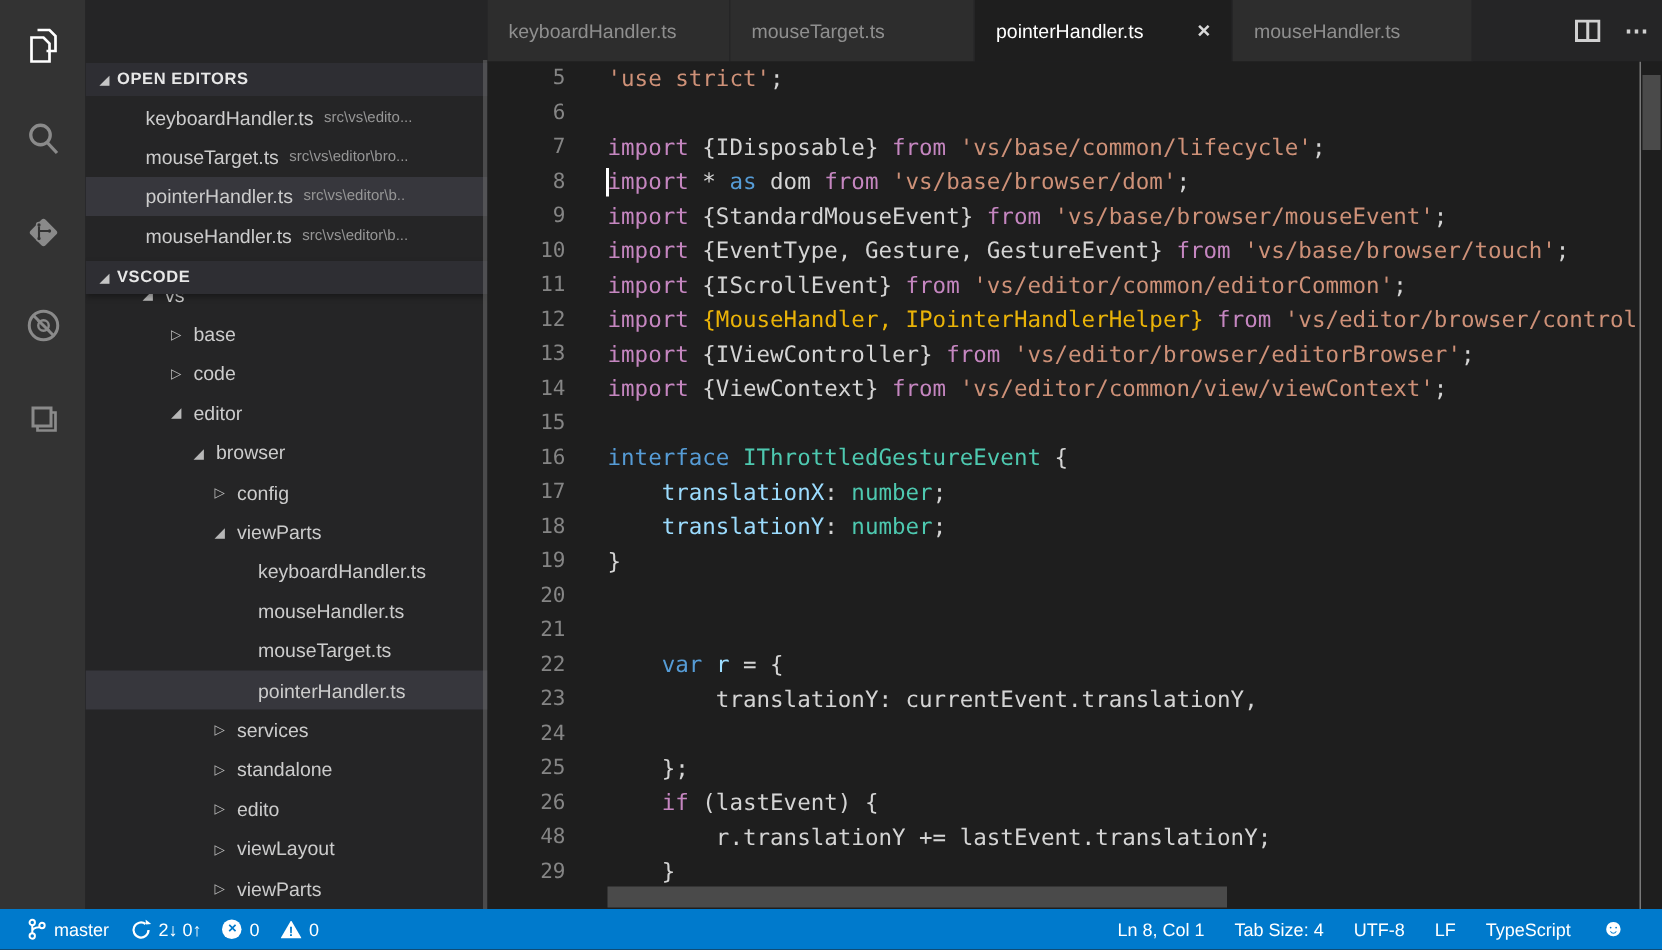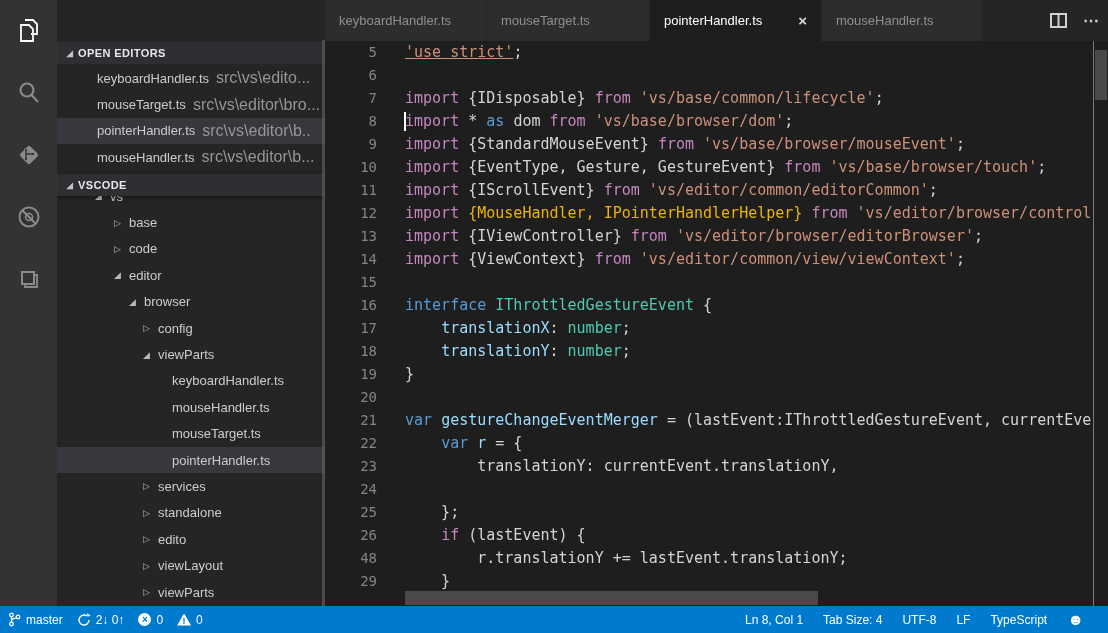--- a/index.html
+++ b/index.html
@@ -16,21 +16,21 @@
   .sb-title { height:42px; line-height:42px; padding-left:20px; font-size:11px; letter-spacing:1.5px; color:#bbbbbb; }
   .section-header { position:absolute; left:0; width:100%; height:22px; background:#2e2e33; display:flex; align-items:center;
                     font-size:11px; font-weight:bold; color:#e7e7e7; letter-spacing:0.4px; z-index:3; }
   .section-header .tw { width:16px; text-align:center; font-size:8px; color:#c5c5c5; margin-left:5px; }
   #hdr-open-editors { top:42px; }
   #hdr-vscode { top:174px; box-shadow:0 2px 4px rgba(0,0,0,0.35); }
   .oe-list { position:absolute; top:65px; left:0; width:100%; }
   .row { height:26.4px; display:flex; align-items:center; font-size:13px; white-space:nowrap; overflow:hidden; }
   .row.selected { background:#37373d; }
   .oe-name { margin-left:40px; color:#cccccc; }
-  .oe-path { margin-left:7px; font-size:16px; color:#969696; }
+  .oe-path { margin-left:7px; font-size:10px; color:#969696; }
   .tree-list { position:absolute; top:183px; left:0; width:100%; z-index:1; }
   .tree-icon { display:inline-block; width:15px; font-size:9px; color:#b8b8b8; text-align:left; }
   .lv1 { padding-left:38px; } .lv2 { padding-left:57px; } .lv3 { padding-left:72px; }
   .lv4 { padding-left:86px; } .lv5 { padding-left:100px; }
   .sb-scroll { position:absolute; right:0; top:40px; width:3px; height:566px; background:#6b6b6b; opacity:0.55; z-index:4; }
   
   .tabbar { position:absolute; left:325px; top:0; width:783px; height:41px; background:#252526; display:flex; }
   .tab { height:41px; background:#2d2d2d; color:#8f8f8f; font-size:13px; display:flex; align-items:center;
          padding:0 14px; border-right:1px solid #252526; }
   .tab:nth-child(1){ width:162px; } .tab:nth-child(2){ width:163px; }
@@ -44,21 +44,21 @@
   .code-line { height:23px; line-height:23px; white-space:pre; font-family:"DejaVu Sans Mono","Liberation Mono",monospace; font-size:15px; position:relative; }
   .ln { position:absolute; left:0; width:52px; text-align:right; color:#858585; font-size:14px; }
   .code { position:absolute; left:80px; right:0; overflow:hidden; }
   .cursor { position:absolute; left:79px; width:2px; height:19px; background:#ffffff; z-index:2; }
   .vscroll-line { position:absolute; right:14px; top:0; width:1px; height:565px; background:#8a8a8a; opacity:0.85; }
   .vscroll-thumb { position:absolute; right:1px; top:9px; width:12px; height:50px; background:#4a4a4a; }
   .hscroll-thumb { position:absolute; left:80px; bottom:1px; width:413px; height:14px; background:#4a4a4a; }
   
   .statusbar { position:absolute; left:0; top:606px; width:1108px; height:27px; background:#007acc; color:#ffffff;
                font-size:12px; display:flex; align-items:center; }
-  .sb-left { display:flex; align-items:center; gap:14px; padding-left:8px; }
+  .sb-left { display:flex; align-items:center; gap:14px; padding-left:18px; }
   .sb-right { margin-left:auto; display:flex; align-items:center; gap:20px; padding-right:24px; }
   .sb-group { display:flex; align-items:center; gap:5px; }
   .err-circle { width:13px; height:13px; border-radius:50%; background:#ffffff; color:#007acc; font-size:10px;
                 font-weight:bold; line-height:13px; text-align:center; }
   .warn-tri { width:14px; height:12px; background:#ffffff; clip-path:polygon(50% 0,100% 100%,0 100%);
               color:#007acc; font-size:9px; font-weight:bold; text-align:center; line-height:15px; }
   .smiley { font-size:16px; line-height:16px; }
 </style>
 </head>
 <body>
@@ -219,37 +219,37 @@
     <svg width="17" height="15" viewBox="0 0 17 15">
       <rect x="1" y="1" width="15" height="13" fill="none" stroke="#d0d0d0" stroke-width="2"></rect>
       <line x1="8.5" y1="1" x2="8.5" y2="14" stroke="#d0d0d0" stroke-width="2"></line>
     </svg>
     <span class="ellipsis">⋯</span>
   </div>
 </div>
 
 <div class="editor">
   <div id="code-lines">
-      <div class="code-line"><div class="ln">5</div><div class="code"><span style="color: rgb(206, 145, 120); text-decoration: underline;">'use strict'</span><span style="color: rgb(212, 212, 212);">;</span></div></div>
+      <div class="code-line"><div class="ln">5</div><div class="code"><span style="color: rgb(206, 145, 120);">'use strict'</span><span style="color: rgb(212, 212, 212);">;</span></div></div>
       <div class="code-line"><div class="ln">6</div><div class="code"></div></div>
       <div class="code-line"><div class="ln">7</div><div class="code"><span style="color: rgb(197, 134, 192);">import</span><span style="color: rgb(212, 212, 212);"> {IDisposable} </span><span style="color: rgb(197, 134, 192);">from</span><span style="color: rgb(212, 212, 212);"> </span><span style="color: rgb(206, 145, 120);">'vs/base/common/lifecycle'</span><span style="color: rgb(212, 212, 212);">;</span></div></div>
       <div class="code-line"><div class="ln">8</div><div class="code"><span style="color: rgb(197, 134, 192);">import</span><span style="color: rgb(212, 212, 212);"> * </span><span style="color: rgb(86, 156, 214);">as</span><span style="color: rgb(212, 212, 212);"> </span><span style="color: rgb(212, 212, 212);">dom</span><span style="color: rgb(212, 212, 212);"> </span><span style="color: rgb(197, 134, 192);">from</span><span style="color: rgb(212, 212, 212);"> </span><span style="color: rgb(206, 145, 120);">'vs/base/browser/dom'</span><span style="color: rgb(212, 212, 212);">;</span></div></div>
       <div class="code-line"><div class="ln">9</div><div class="code"><span style="color: rgb(197, 134, 192);">import</span><span style="color: rgb(212, 212, 212);"> {StandardMouseEvent} </span><span style="color: rgb(197, 134, 192);">from</span><span style="color: rgb(212, 212, 212);"> </span><span style="color: rgb(206, 145, 120);">'vs/base/browser/mouseEvent'</span><span style="color: rgb(212, 212, 212);">;</span></div></div>
       <div class="code-line"><div class="ln">10</div><div class="code"><span style="color: rgb(197, 134, 192);">import</span><span style="color: rgb(212, 212, 212);"> {EventType, Gesture, GestureEvent} </span><span style="color: rgb(197, 134, 192);">from</span><span style="color: rgb(212, 212, 212);"> </span><span style="color: rgb(206, 145, 120);">'vs/base/browser/touch'</span><span style="color: rgb(212, 212, 212);">;</span></div></div>
       <div class="code-line"><div class="ln">11</div><div class="code"><span style="color: rgb(197, 134, 192);">import</span><span style="color: rgb(212, 212, 212);"> {IScrollEvent} </span><span style="color: rgb(197, 134, 192);">from</span><span style="color: rgb(212, 212, 212);"> </span><span style="color: rgb(206, 145, 120);">'vs/editor/common/editorCommon'</span><span style="color: rgb(212, 212, 212);">;</span></div></div>
       <div class="code-line"><div class="ln">12</div><div class="code"><span style="color: rgb(197, 134, 192);">import</span><span style="color: #eab308;"> {MouseHandler, IPointerHandlerHelper} </span><span style="color: rgb(197, 134, 192);">from</span><span style="color: rgb(212, 212, 212);"> </span><span style="color: rgb(206, 145, 120);">'vs/editor/browser/control</span></div></div>
       <div class="code-line"><div class="ln">13</div><div class="code"><span style="color: rgb(197, 134, 192);">import</span><span style="color: rgb(212, 212, 212);"> {IViewController} </span><span style="color: rgb(197, 134, 192);">from</span><span style="color: rgb(212, 212, 212);"> </span><span style="color: rgb(206, 145, 120);">'vs/editor/browser/editorBrowser'</span><span style="color: rgb(212, 212, 212);">;</span></div></div>
       <div class="code-line"><div class="ln">14</div><div class="code"><span style="color: rgb(197, 134, 192);">import</span><span style="color: rgb(212, 212, 212);"> {ViewContext} </span><span style="color: rgb(197, 134, 192);">from</span><span style="color: rgb(212, 212, 212);"> </span><span style="color: rgb(206, 145, 120);">'vs/editor/common/view/viewContext'</span><span style="color: rgb(212, 212, 212);">;</span></div></div>
       <div class="code-line"><div class="ln">15</div><div class="code"></div></div>
       <div class="code-line"><div class="ln">16</div><div class="code"><span style="color: rgb(86, 156, 214);">interface</span><span style="color: rgb(212, 212, 212);"> </span><span style="color: rgb(78, 201, 176);">IThrottledGestureEvent</span><span style="color: rgb(212, 212, 212);"> {</span></div></div>
       <div class="code-line"><div class="ln">17</div><div class="code"><span style="color: rgb(212, 212, 212);">    </span><span style="color: rgb(156, 220, 254);">translationX</span><span style="color: rgb(212, 212, 212);">: </span><span style="color: rgb(78, 201, 176);">number</span><span style="color: rgb(212, 212, 212);">;</span></div></div>
       <div class="code-line"><div class="ln">18</div><div class="code"><span style="color: rgb(212, 212, 212);">    </span><span style="color: rgb(156, 220, 254);">translationY</span><span style="color: rgb(212, 212, 212);">: </span><span style="color: rgb(78, 201, 176);">number</span><span style="color: rgb(212, 212, 212);">;</span></div></div>
       <div class="code-line"><div class="ln">19</div><div class="code"><span style="color: rgb(212, 212, 212);">}</span></div></div>
       <div class="code-line"><div class="ln">20</div><div class="code"></div></div>
-      <div class="code-line"><div class="ln">21</div><div class="code"><span style="color: rgb(86, 156, 214);">var</span><span style="color: rgb(212, 212, 212);"> </span><span style="color: rgb(156, 220, 254);">gestureChangeEventMerger</span><span style="color: rgb(212, 212, 212);"> = (lastEvent:IThrottledGestureEvent, currentEve</span></div></div>
+      <div class="code-line"><div class="ln">21</div></div>
       <div class="code-line"><div class="ln">22</div><div class="code"><span style="color: rgb(212, 212, 212);">    </span><span style="color: rgb(86, 156, 214);">var</span><span style="color: rgb(212, 212, 212);"> </span><span style="color: rgb(156, 220, 254);">r</span><span style="color: rgb(212, 212, 212);"> = {</span></div></div>
       <div class="code-line"><div class="ln">23</div><div class="code"><span style="color: rgb(212, 212, 212);">        translationY: currentEvent.translationY,</span></div></div>
       <div class="code-line"><div class="ln">24</div></div>
       <div class="code-line"><div class="ln">25</div><div class="code"><span style="color: rgb(212, 212, 212);">    };</span></div></div>
       <div class="code-line"><div class="ln">26</div><div class="code"><span style="color: rgb(212, 212, 212);">    </span><span style="color: rgb(197, 134, 192);">if</span><span style="color: rgb(212, 212, 212);"> (lastEvent) {</span></div></div>
       <div class="code-line"><div class="ln">48</div><div class="code"><span style="color: rgb(212, 212, 212);">        r.translationY += lastEvent.translationY;</span></div></div>
       <div class="code-line"><div class="ln">29</div><div class="code"><span style="color: rgb(212, 212, 212);">    }</span></div></div>
     </div>
   <div class="cursor" id="cursor" style="top: 71px;"></div>
   <div class="vscroll-line"></div>

